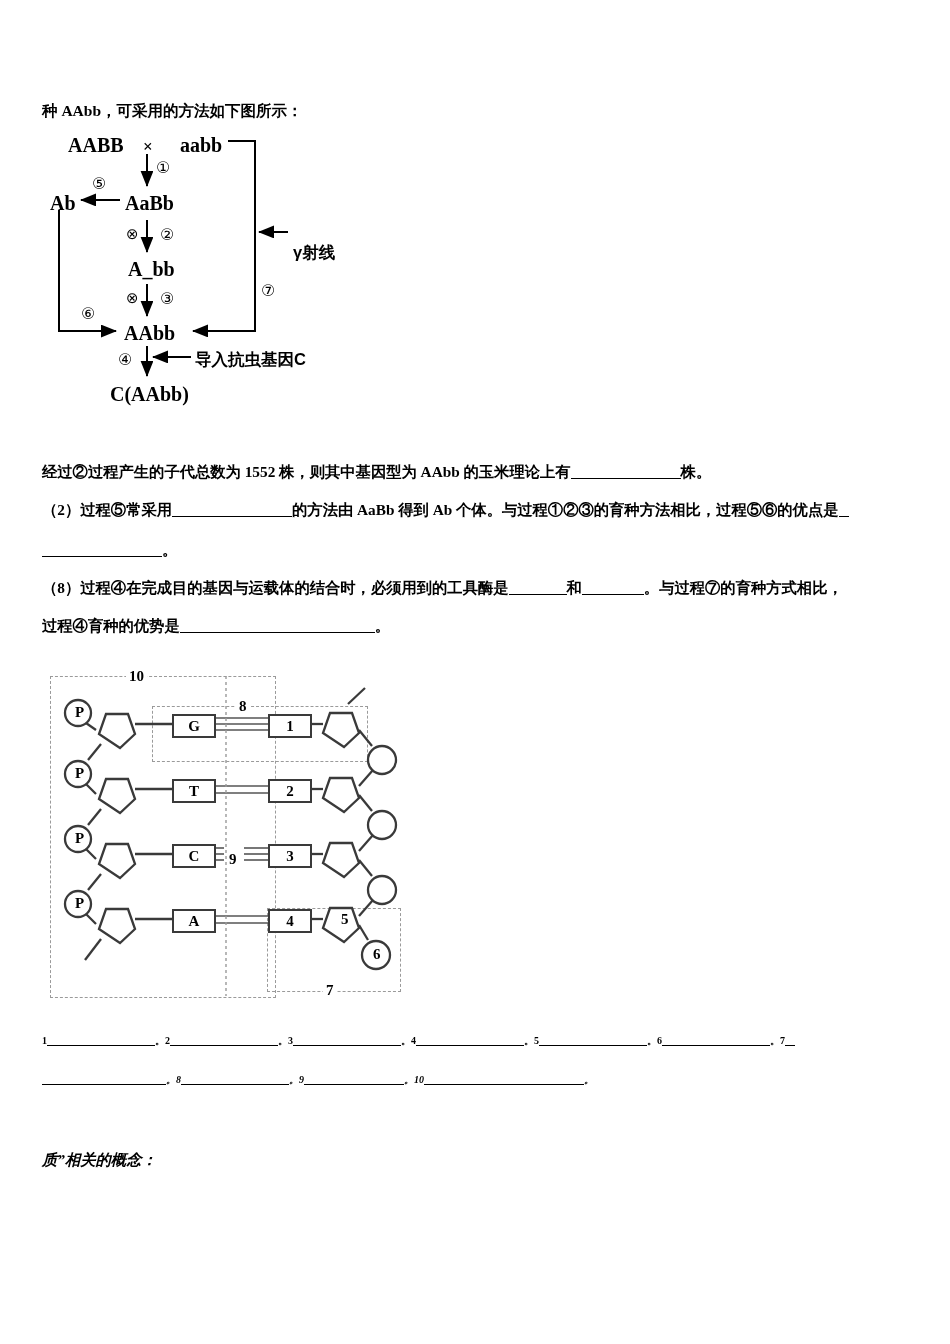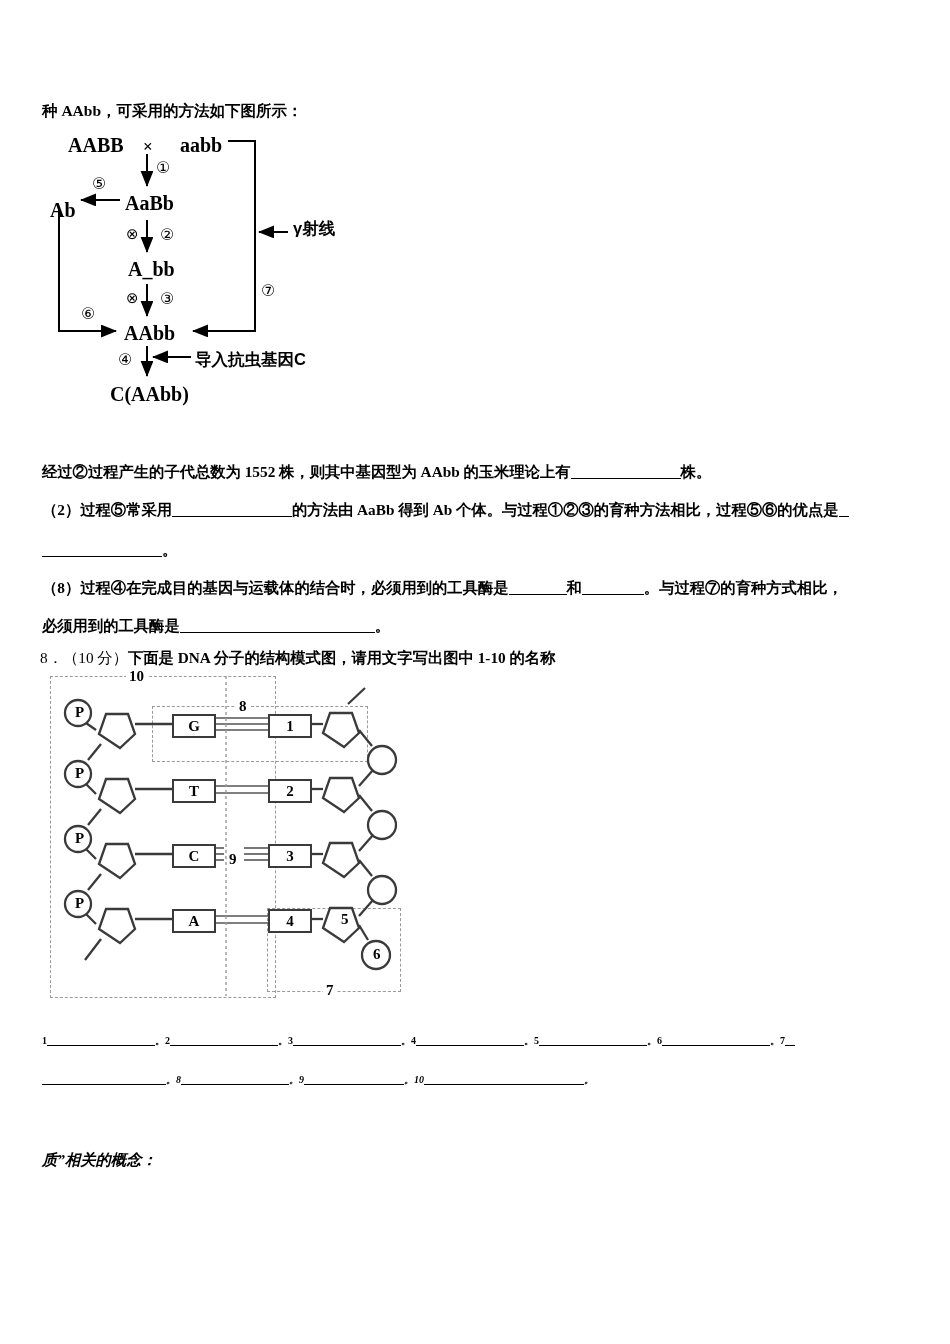--- a/index.html
+++ b/index.html
@@ -129,38 +129,38 @@
 <div class="page">
 
   <div class="para" style="left:42px; top:101px;">种 AAbb，可采用的方法如下图所示：</div>
 
   <div id="breeding">
 
     <div class="gt" style="left:18px; top:16px;">AABB</div>
     <div class="cross gt" style="left:93px; top:19px; font-size:17px;">×</div>
     <div class="gt" style="left:130px; top:16px;">aabb</div>
 
-    <div class="gt" style="left:0px; top:74px;margin-top:7px;">Ab</div>
+    <div class="gt" style="left:0px; top:74px;">Ab</div>
     <div class="gt" style="left:75px; top:74px;">AaBb</div>
     <div class="gt" style="left:78px; top:140px;">A_bb</div>
     <div class="gt" style="left:74px; top:204px;">AAbb</div>
     <div class="gt" style="left:60px; top:265px;">C(AAbb)</div>
 
     <div class="cnum" style="left:106px; top:40px;">①</div>
     <div class="cnum" style="left:110px; top:107px;">②</div>
     <div class="cnum" style="left:110px; top:171px;">③</div>
     <div class="cnum" style="left:68px; top:232px;">④</div>
     <div class="cnum" style="left:42px; top:56px;">⑤</div>
     <div class="cnum" style="left:31px; top:186px;">⑥</div>
     <div class="cnum" style="left:211px; top:163px;">⑦</div>
 
     <div class="cnum" style="left:76px; top:107px; font-size:15px;">⊗</div>
     <div class="cnum" style="left:76px; top:171px; font-size:15px;">⊗</div>
 
-    <div class="lbl" style="left:243px; top:100px;">γ射线</div>
+    <div class="lbl" style="left:243px; top:124px;">γ射线</div>
     <div class="lbl" style="left:145px; top:231px;">导入抗虫基因C</div>
 
     <svg width="400" height="290" style="position:absolute;left:0;top:0;">
       <defs>
         <marker id="ah" markerWidth="9" markerHeight="9" refX="7.5" refY="3.2" orient="auto">
           <polygon points="0 0, 8 3.2, 0 6.4" fill="#000"></polygon>
         </marker>
       </defs>
 
       <line x1="97" y1="36" x2="97" y2="68" stroke="#000" stroke-width="2" marker-end="url(#ah)"></line>
@@ -191,26 +191,23 @@
     <span>（2）过程⑤常采用</span><span class="blank" style="width:120px;"></span><span>的方法由 AaBb 得到 Ab 个体。与过程①②③的育种方法相比，过程⑤⑥的优点是</span><span class="blank" style="width:10px;"></span>
   </div>
   <div class="q-line" style="left:42px; top:540px;">
     <span class="blank" style="width:120px;"></span><span>。</span>
   </div>
 
   <div class="q-line" style="left:42px; top:578px;">
     <span>（8）过程④在完成目的基因与运载体的结合时，必须用到的工具酶是</span><span class="blank" style="width:58px;"></span><span>和</span><span class="blank" style="width:62px;"></span><span>。与过程⑦的育种方式相比，</span>
   </div>
   <div class="q-line" style="left:42px; top:616px;">
-    <span>必须用到的工具酶是</span><span class="blank" style="width:195px;"></span><span>。</span>
-  </div>
-
-  <div class="q-line" style="left:40px; top:648px;">
-    <span class="q-num">8．</span><span class="q-num">（10 分）</span><span>下面是 DNA 分子的结构模式图，请用文字写出图中 1-10 的名称</span>
-  </div>
+    <span>过程④育种的优势是</span><span class="blank" style="width:195px;"></span><span>。</span>
+  </div>
+
 
   <div id="dna">
 
     <div style="position:absolute;left:2px;top:8px;width:224px;height:320px;border:1.4px dashed #9a9a9a;"></div>
     <div style="position:absolute;left:104px;top:38px;width:214px;height:54px;border:1.4px dashed #9a9a9a;"></div>
     <div style="position:absolute;left:219px;top:240px;width:132px;height:82px;border:1.4px dashed #9a9a9a;"></div>
 
     <div class="dashnum" style="left:78px; top:0px;">10</div>
     <div class="dashnum" style="left:188px; top:30px;">8</div>
     <div class="dashnum" style="left:275px; top:314px;">7</div>

